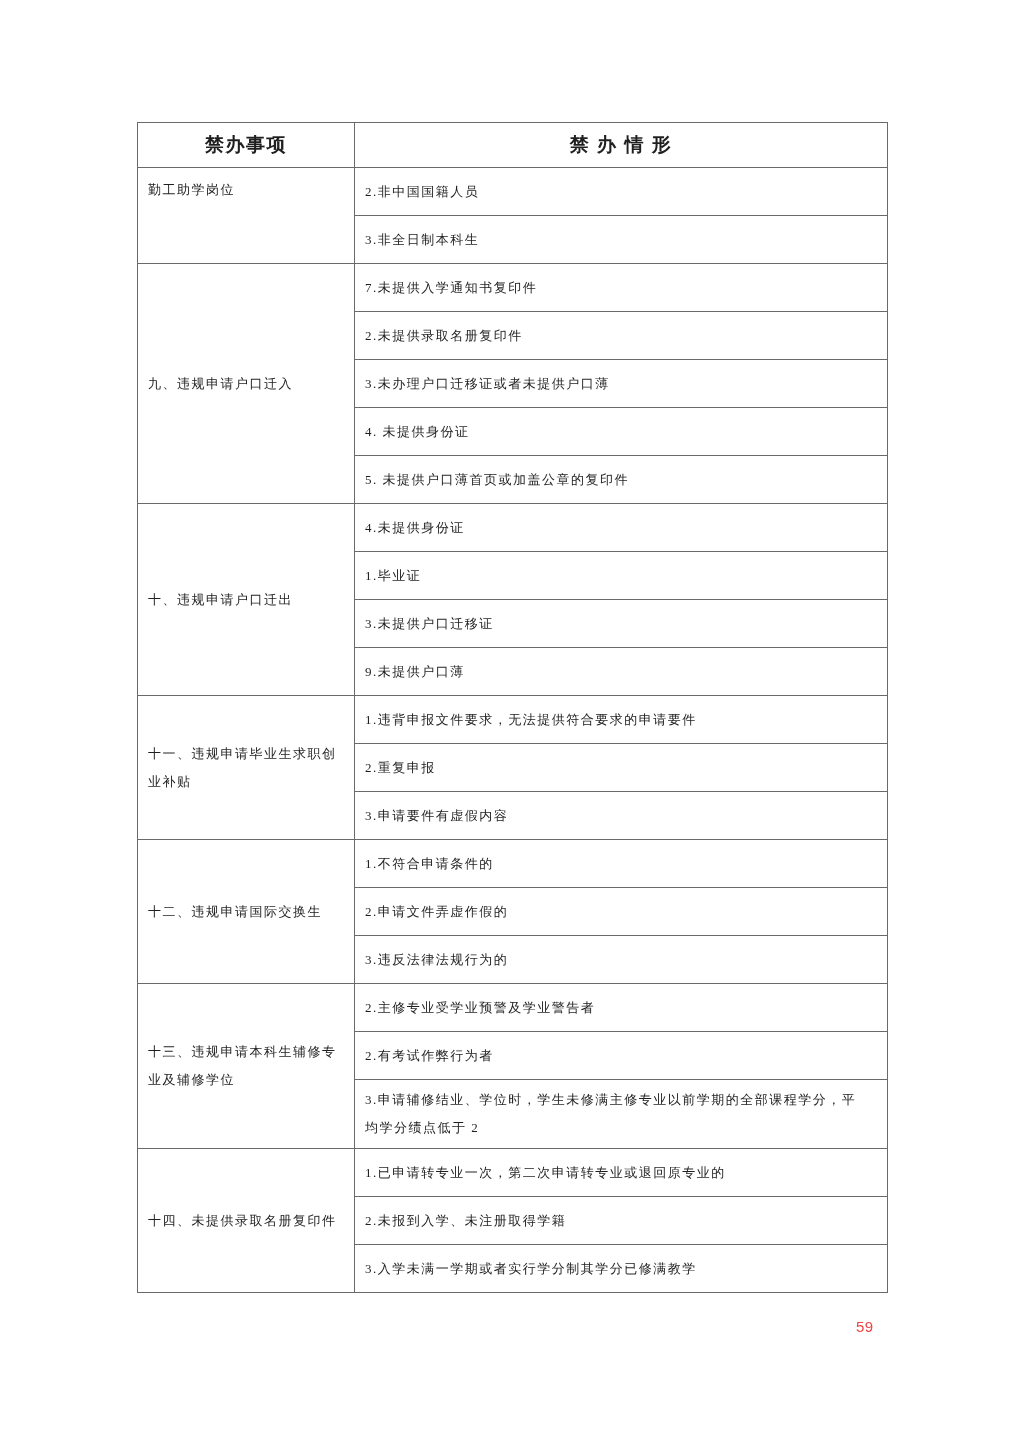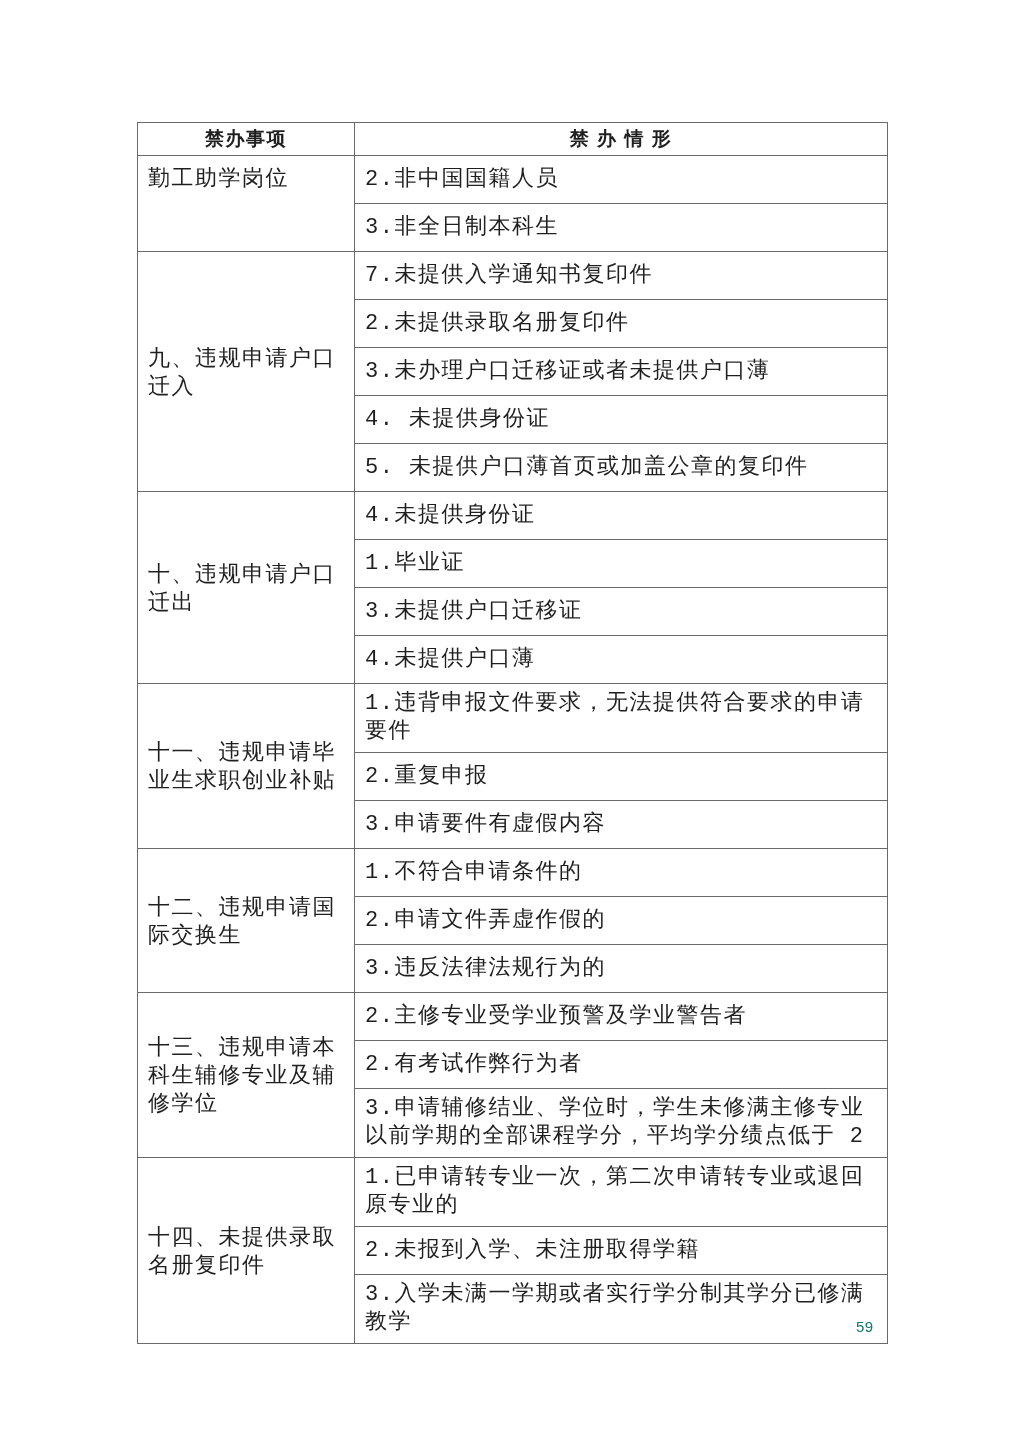--- a/index.html
+++ b/index.html
@@ -21,55 +21,54 @@
   }
   table.rules {
     width: 100%;
     border-collapse: collapse;
     table-layout: fixed;
   }
   table.rules col.c1 { width: 217px; }
   table.rules col.c2 { width: 533px; }
   table.rules th, table.rules td {
     border: 1px solid #6a6a6a;
-    font-size: 22px;
+    font-size: 13px;
     letter-spacing: 1.5px;
     line-height: 28px;
     vertical-align: middle;
   }
   table.rules th {
     height: 32px;
     text-align: center;
     font-weight: bold;
     font-family: "Liberation Sans", "DejaVu Sans", sans-serif;
     font-size: 19px;
-    padding: 2px 4px;
+    padding: 8px 4px;
   }
   td.case-cell {
     height: 48px;
     padding: 6px 18px 6px 10px;
     word-break: break-all;
-    font-family: Liberation Mono, monospace;
   }
   td.item-cell {
     padding: 6px 6px 6px 10px;
     word-break: break-all;
     vertical-align: middle;
   }
   td.item-cell.top-align {
     vertical-align: top;
     padding-top: 8px;
   }
   .page-number {
     position: absolute;
     left: 856px;
     top: 1318px;
     font-family: "Liberation Sans", "DejaVu Sans", sans-serif;
     font-size: 15px;
-    color: #0f766e;
+    color: #ef4444;
     letter-spacing: 0.5px;
   }
 </style>
 </head>
 <body>
 
 <div class="page">
   <div class="table-wrap">
     <table class="rules">
       <colgroup>
@@ -110,21 +109,21 @@
             <td class="item-cell" rowspan="4">十、违规申请户口迁出</td>
             <td class="case-cell">4.未提供身份证</td>
           </tr>
           <tr>
             <td class="case-cell">1.毕业证</td>
           </tr>
           <tr>
             <td class="case-cell">3.未提供户口迁移证</td>
           </tr>
           <tr>
-            <td class="case-cell">4.未提供户口薄</td>
+            <td class="case-cell">9.未提供户口薄</td>
           </tr>
           <tr>
             <td class="item-cell" rowspan="3">十一、违规申请毕业生求职创业补贴</td>
             <td class="case-cell">1.违背申报文件要求，无法提供符合要求的申请要件</td>
           </tr>
           <tr>
             <td class="case-cell">2.重复申报</td>
           </tr>
           <tr>
             <td class="case-cell">3.申请要件有虚假内容</td>

